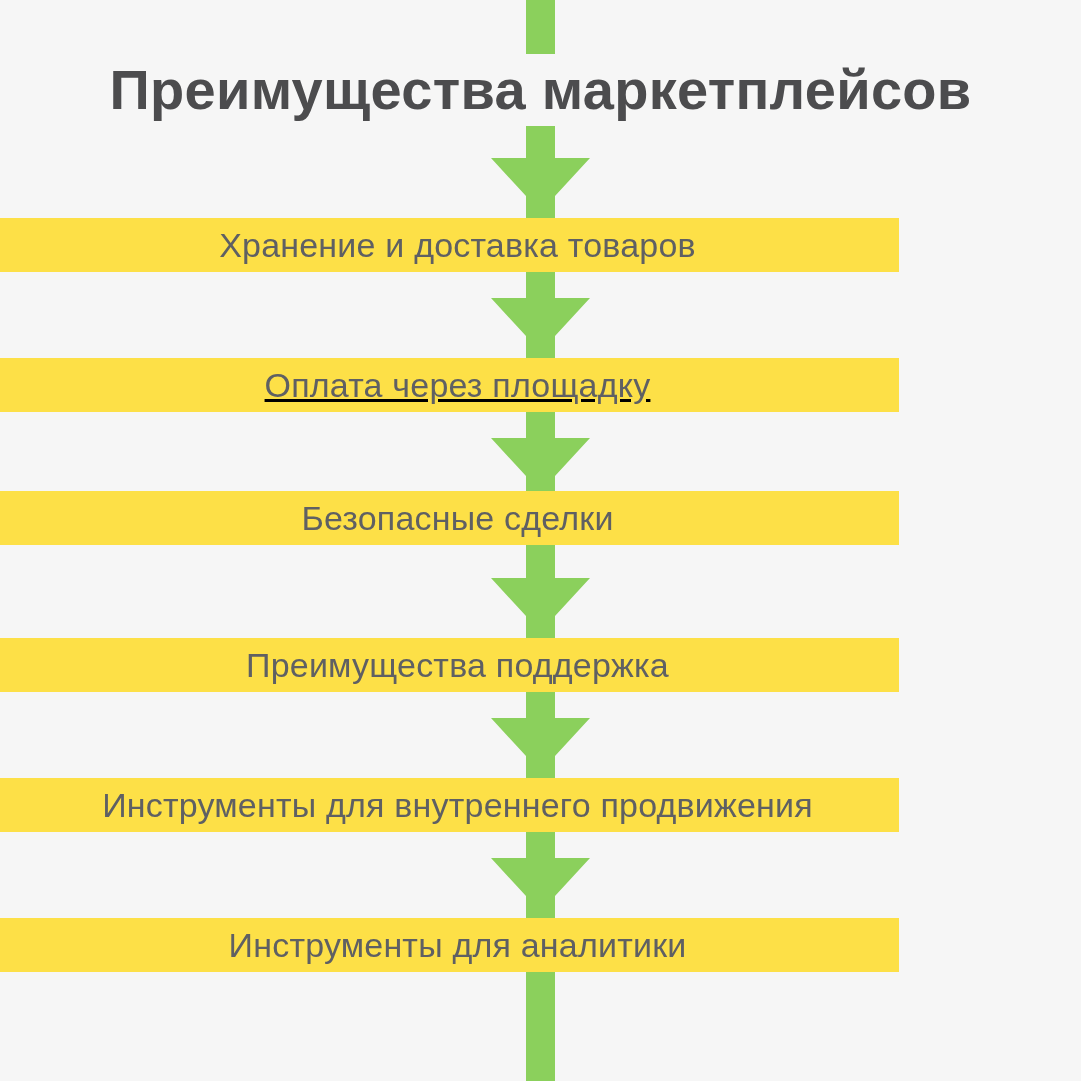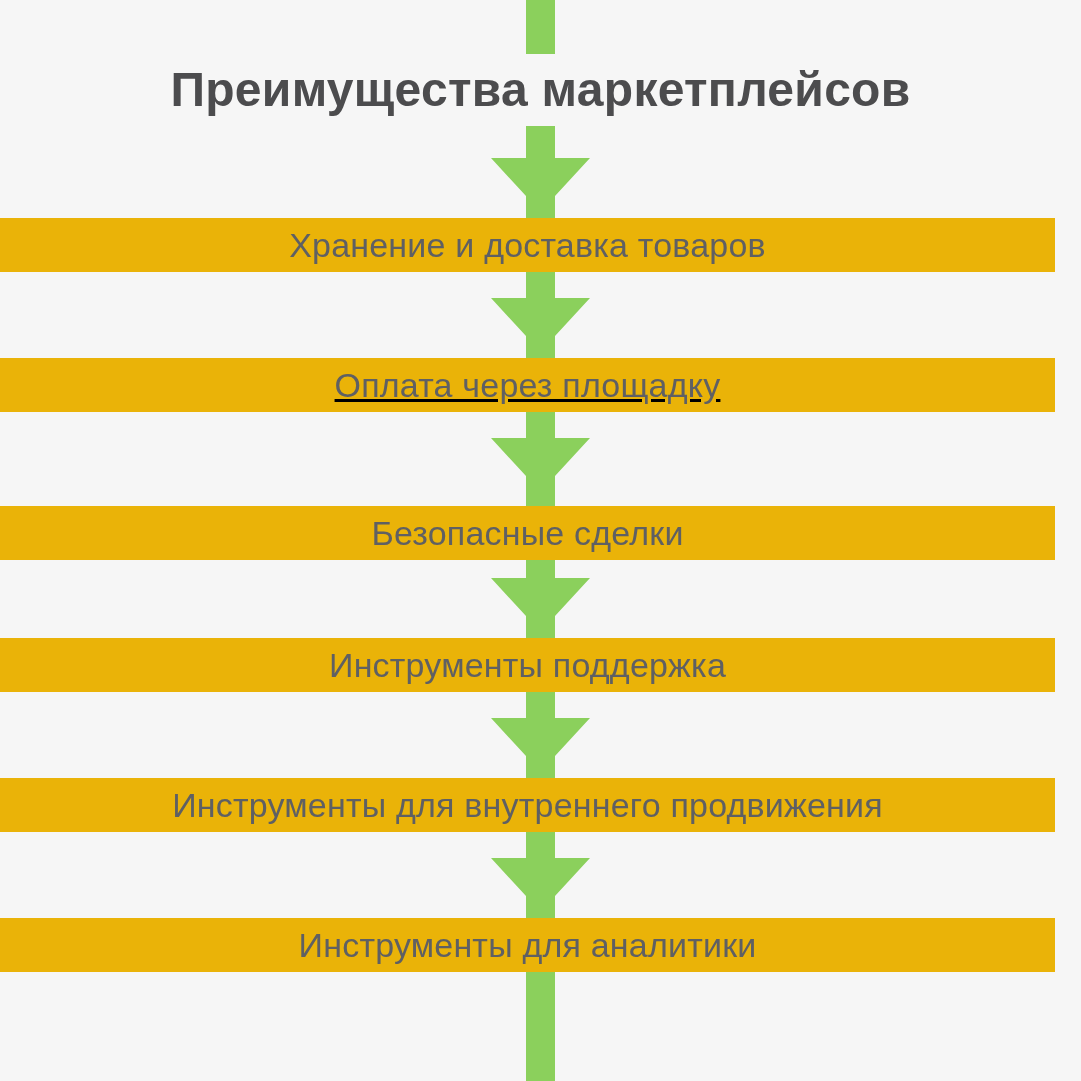--- a/index.html
+++ b/index.html
@@ -43,27 +43,28 @@
   .arrow svg {
     display: block;
     width: 99px;
     height: 66px;
   }
 
   
   .row {
     position: absolute;
     left: 0;
-    width: 1055px;
+    width: 883px;
     height: 54px;
-    background: #eab308;
+    background: #fde047;
     z-index: 3;
     display: flex;
     align-items: center;
     justify-content: center;
+    padding-left: 16px;
   }
   .row-label {
     font-size: 34px;
     font-weight: 400;
     color: #5f6063;
     letter-spacing: 0.2px;
     white-space: nowrap;
     line-height: 1;
   }
 
@@ -74,21 +75,21 @@
     top: 54px;
     width: 1081px;
     height: 72px;
     background: #f6f6f6;
     z-index: 4;
     display: flex;
     align-items: center;
     justify-content: center;
   }
   .title-text {
-    font-size: 48px;
+    font-size: 56px;
     font-weight: bold;
     color: #4c4c4e;
     letter-spacing: 0.3px;
     white-space: nowrap;
     line-height: 1;
   }
 </style>
 </head>
 <body>
 
@@ -137,26 +138,26 @@
   </div>
 
   <div class="row" style="top:218px;">
     <span class="row-label">Хранение и доставка товаров</span>
   </div>
 
   <div class="row" style="top:358px;text-decoration:underline;">
     <span class="row-label">Оплата через площадку</span>
   </div>
 
-  <div class="row" style="top:506px;align-items:center;">
+  <div class="row" style="top:491px;align-items:center;">
     <span class="row-label">Безопасные сделки</span>
   </div>
 
   <div class="row" style="top:638px;">
-    <span class="row-label">Инструменты поддержка</span>
+    <span class="row-label">Преимущества поддержка</span>
   </div>
 
   <div class="row" style="top:778px;text-align:center;">
     <span class="row-label">Инструменты для внутреннего продвижения</span>
   </div>
 
   <div class="row" style="top:918px;">
     <span class="row-label">Инструменты для аналитики</span>
   </div>
 

